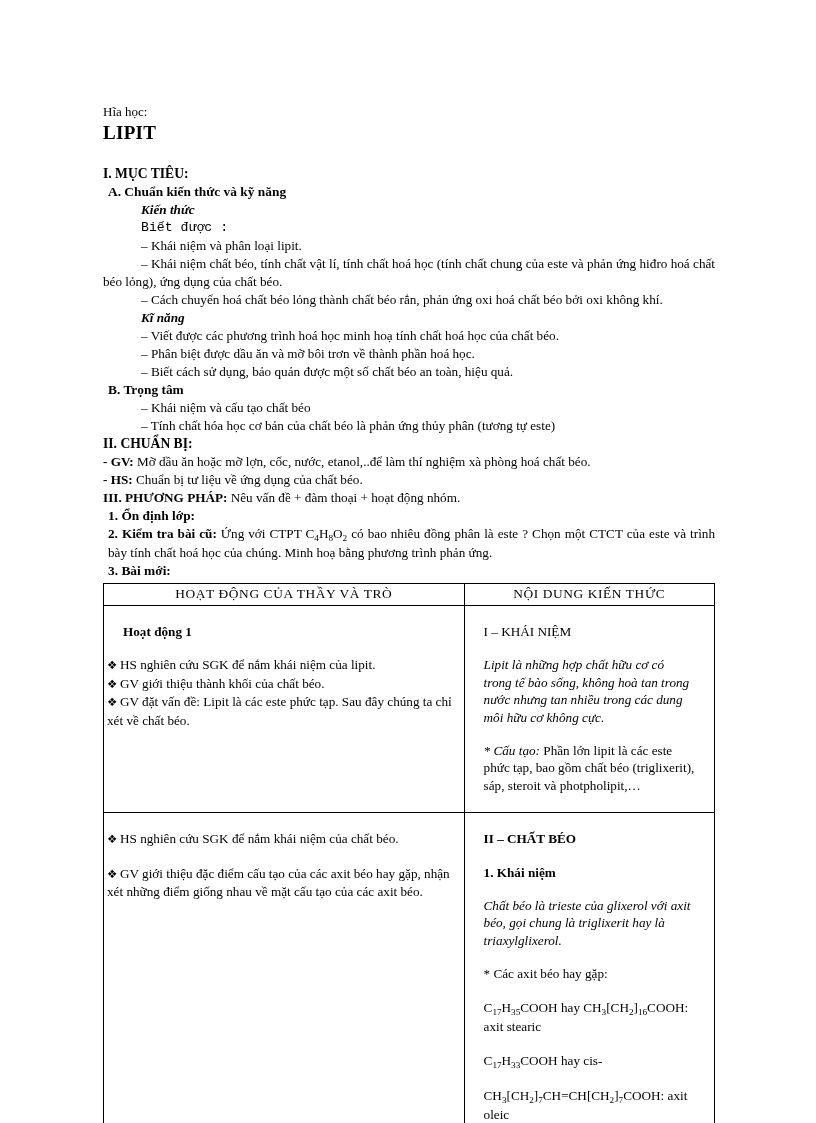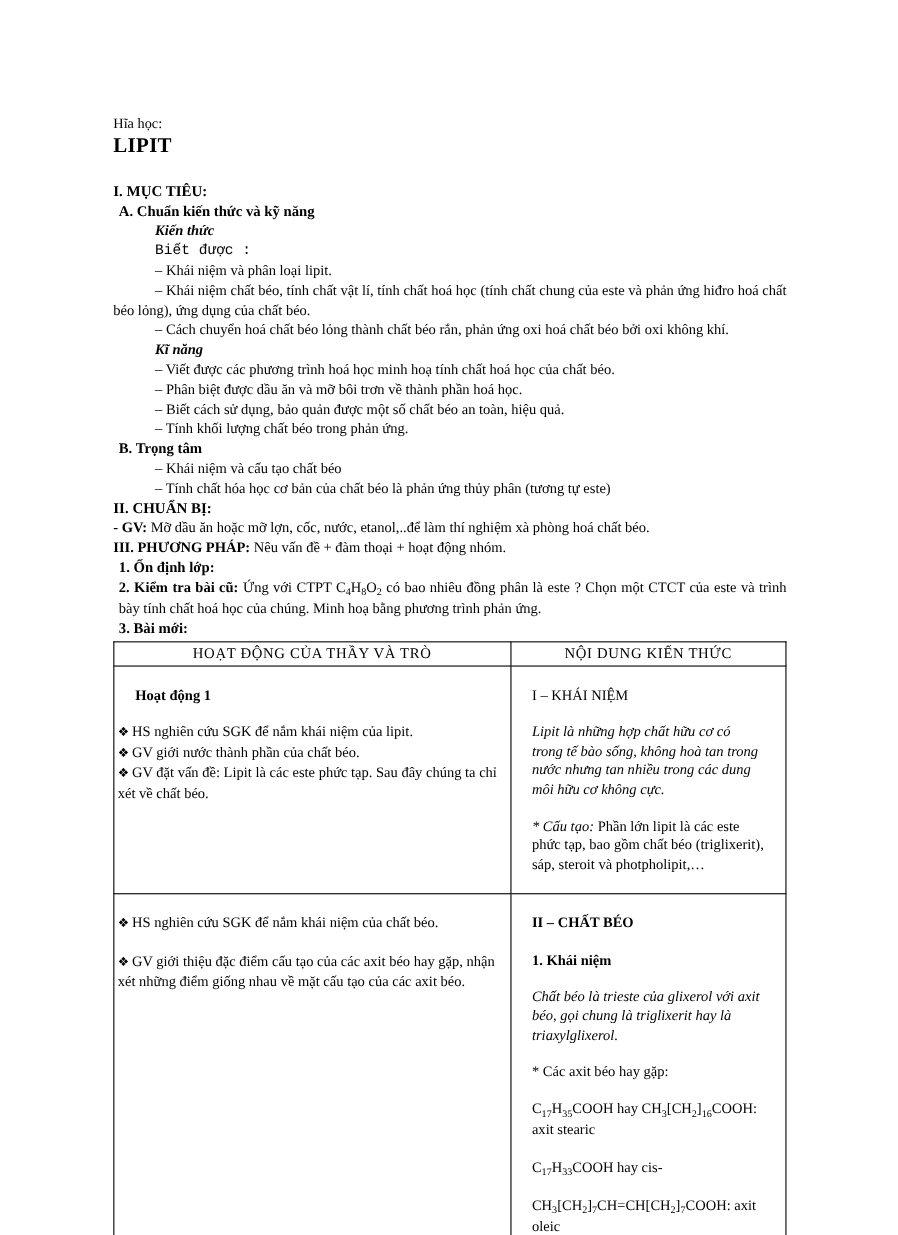--- a/index.html
+++ b/index.html
@@ -102,28 +102,28 @@
     <div class="ital-b">Kiến thức</div>
     <div class="plain">Biết được :</div>
     <div class="dash-wrap">– Khái niệm  và phân loại lipit.</div>
     <div class="dash-wrap">– Khái niệm  chất béo, tính  chất vật lí, tính  chất hoá học (tính  chất chung  của este và phản ứng hiđro  hoá chất béo lỏng),  ứng dụng  của chất béo.</div>
     <div class="dash-wrap">– Cách chuyển  hoá chất béo lỏng  thành  chất béo rắn, phản ứng oxi hoá chất béo bởi oxi không khí.</div>
 
     <div class="ital-b">Kĩ năng</div>
     <div class="dash-wrap">– Viết được các phương trình  hoá học minh  hoạ tính  chất hoá học của chất béo.</div>
     <div class="dash-wrap">– Phân biệt được dầu ăn và mỡ bôi trơn về thành  phần hoá học.</div>
     <div class="dash-wrap">– Biết cách sử dụng, bảo quản được một số chất béo an toàn, hiệu  quả.</div>
-    <div class="dash-wrap">– Tính  khối lượng  chất béo trong phản ứng.</div>
 
     <div class="sub">B. Trọng tâm</div>
     <div class="dash-wrap">– Khái niệm  và cấu tạo chất béo</div>
     <div class="dash-wrap">– Tính  chất hóa học cơ bản của chất béo là phản ứng thủy phân (tương tự este)</div>
 
     <div class="sec">II. CHUẨN BỊ:</div>
     <div class="tight"><b>- GV:</b><span id="gv-txt"> Mỡ dầu ăn hoặc mỡ lợn, cốc, nước, etanol,..để làm thí nghiệm  xà phòng hoá chất béo.</span></div>
+    <div class="tight"><b>- HS:</b><span id="hs-txt"> Chuẩn bị tư liệu  về ứng dụng của chất béo.</span></div>
     <div class="tight"><b id="pp-lbl">III. PHƯƠNG PHÁP:</b><span id="pp-txt"> Nêu vấn đề + đàm thoại + hoạt động nhóm.</span></div>
     <div class="sub">1. Ổn định lớp:</div>
     <div class="tight" style="padding-left:5px;text-align:justify;"><b>2. Kiểm tra bài cũ:</b><span> Ứng với  CTPT C</span><sub>4</sub><span>H</span><sub>8</sub><span>O</span><sub>2</sub><span> có bao nhiêu  đồng phân là este ? Chọn một CTCT của este và trình  bày tính  chất hoá học của chúng.  Minh  hoạ bằng phương trình  phản ứng.</span></div>
     <div class="sub">3. Bài mới:</div>
 
     <table class="lesson">
       <colgroup>
           <col class="col-a">
           <col class="col-b">
         </colgroup>
@@ -131,21 +131,21 @@
         <tr>
           <th>HOẠT ĐỘNG CỦA THẦY  VÀ TRÒ</th>
           <th>NỘI DUNG KIẾN THỨC</th>
         </tr>
       </thead>
       <tbody>
         <tr>
           <td>
             <div class="cell-p cell-b">Hoạt động 1</div>
             <div class="bullet-row"><span class="bul">❖</span><span>HS nghiên  cứu SGK để nắm khái niệm  của lipit.</span></div>
-            <div class="bullet-row"><span class="bul">❖</span><span>GV giới nước thành  phần của chất béo.</span></div>
+            <div class="bullet-row"><span class="bul">❖</span><span>GV giới thiệu thành  khối của chất béo.</span></div>
             <div class="bullet-row"><span class="bul">❖</span><span>GV đặt vấn đề: Lipit  là các este phức tạp. Sau đây chúng  ta chỉ xét về chất béo.</span></div>
           </td>
           <td>
             <div class="cell-p">I – KHÁI NIỆM</div>
             <div class="cell-p cell-i">Lipit là những hợp chất hữu cơ có  trong tế bào sống, không hoà tan trong nước nhưng tan nhiều  trong các dung môi hữu cơ không cực.</div>
             <div class="cell-p"><span class="cell-i">* Cấu tạo:</span><span> Phần lớn  lipit  là các este phức tạp, bao gồm chất béo (triglixerit),   sáp, steroit và photpholipit,…</span></div>
           </td>
         </tr>
         <tr>
           <td>

